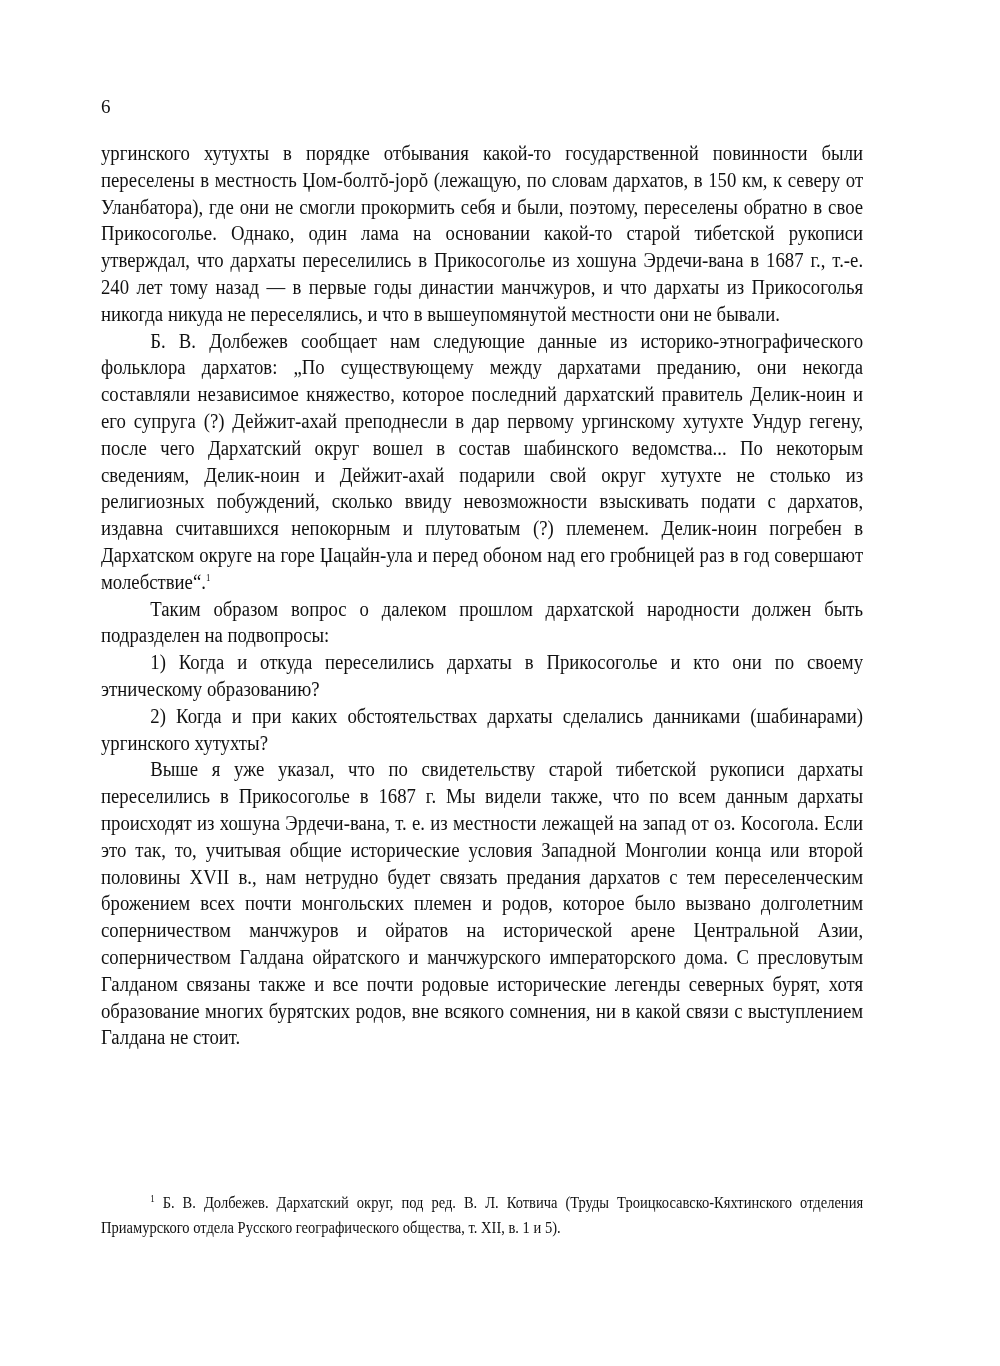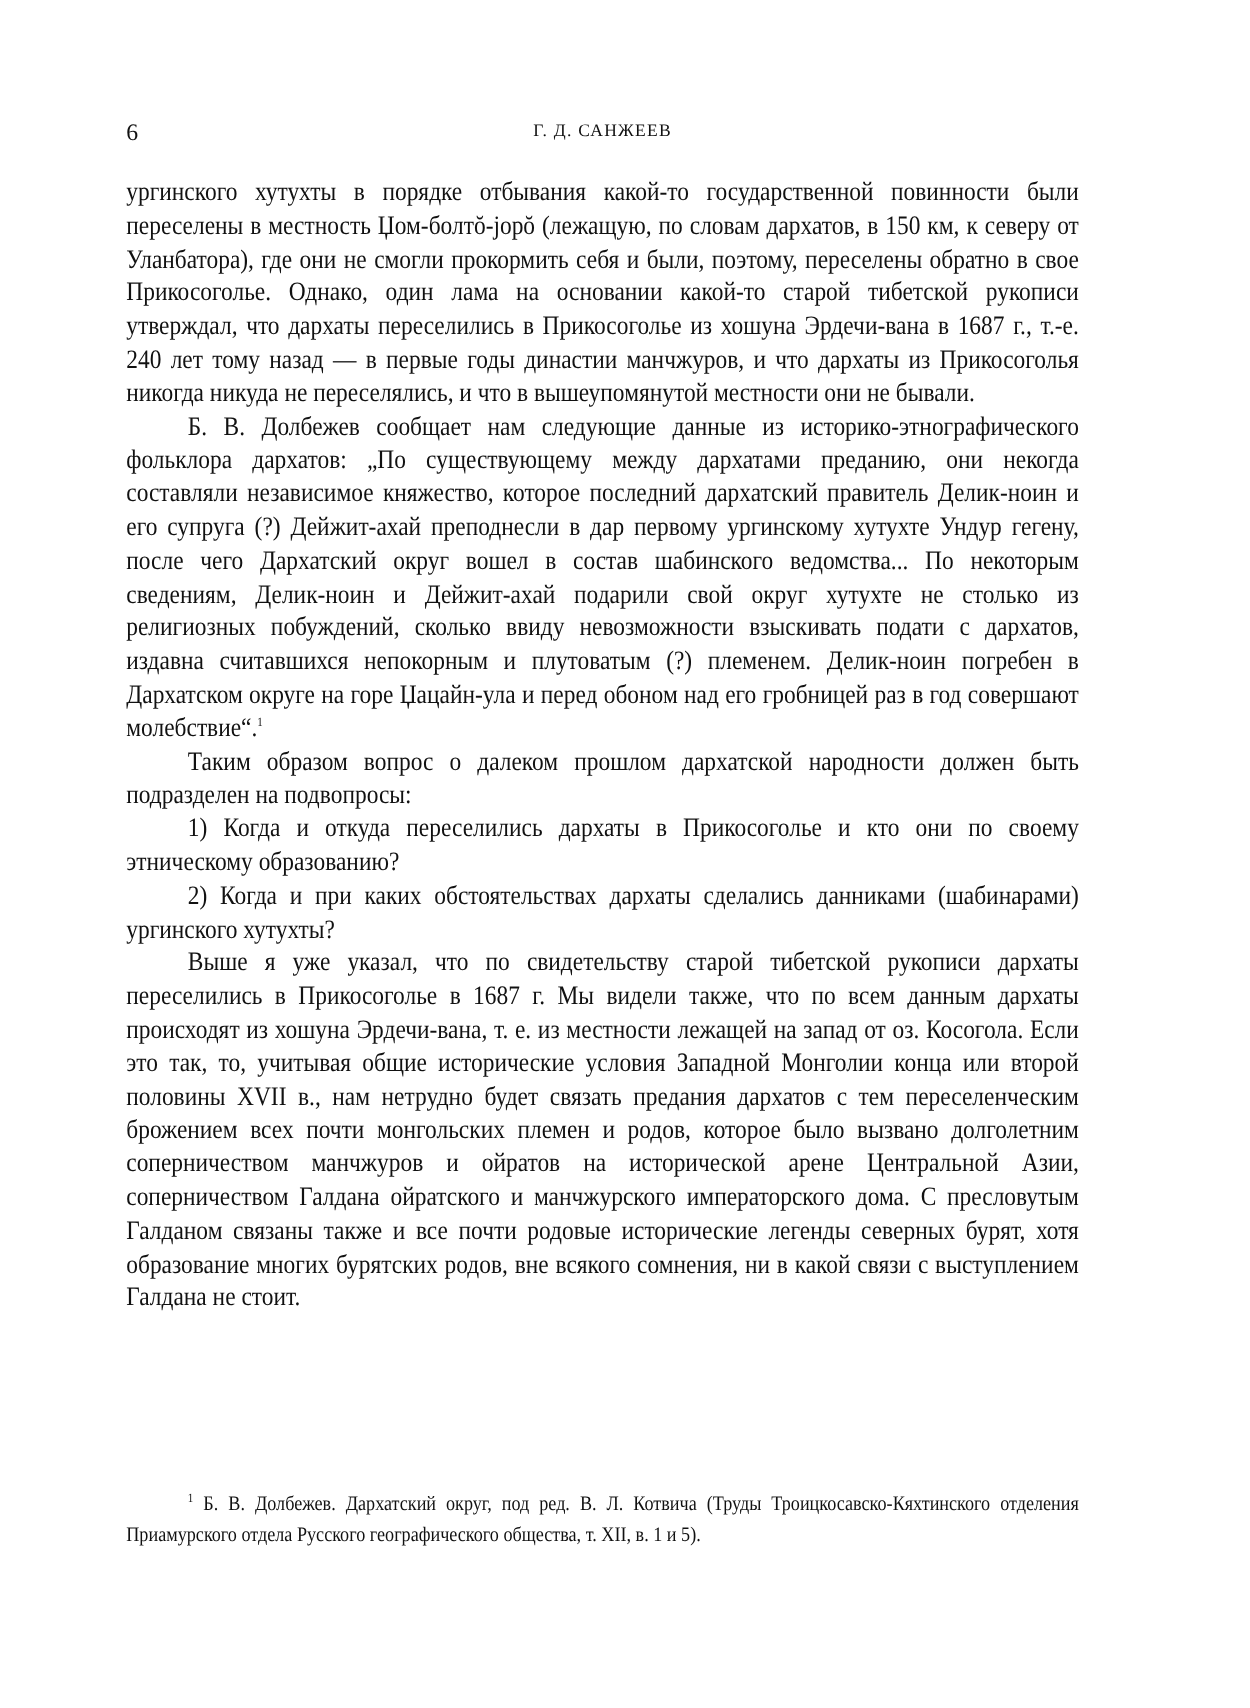--- a/index.html
+++ b/index.html
@@ -76,21 +76,20 @@
       vertical-align: super;
       line-height: 0;
     }
   </style>
 </head>
 <body>
 
 <div class="page">
   <div class="running-head">
     <span class="page-number">6</span>
-    <span class="running-title">Г. Д. САНЖЕЕВ</span>
   </div>
 
   <div class="body-text">
     <p>ургинского хутухты в порядке отбывания какой-то государственной повинности были переселены в местность Џом-болтŏ-јорŏ (лежащую, по словам дархатов, в 150 км, к северу от Уланбатора), где они не смогли прокормить себя и были, поэтому, переселены обратно в свое Прикосоголье. Однако, один лама на основании какой-то старой тибетской рукописи утверждал, что дархаты переселились в Прикосоголье из хошуна Эрдечи-вана в 1687 г., т.-е. 240 лет тому назад — в первые годы династии манчжуров, и что дархаты из Прикосоголья никогда никуда не переселялись, и что в вышеупомянутой местности они не бывали.</p>
     <p class="indent"><span>Б. В. Долбежев сообщает нам следующие данные из историко-этнографического фольклора дархатов: „По существующему между дархатами преданию, они некогда составляли независимое княжество, которое последний дархатский правитель Делик-ноин и его супруга (?) Дейжит-ахай преподнесли в дар первому ургинскому хутухте Ундур гегену, после чего Дархатский округ вошел в состав шабинского ведомства... По некоторым сведениям, Делик-ноин и Дейжит-ахай подарили свой округ хутухте не столько из религиозных побуждений, сколько ввиду невозможности взыскивать подати с дархатов, издавна считавшихся непокорным и плутоватым (?) племенем. Делик-ноин погребен в Дархатском округе на горе Џацайн-ула и перед обоном над его гробницей раз в год совершают молебствие“.</span><sup>1</sup></p>
     <p class="indent">Таким образом вопрос о далеком прошлом дархатской народности должен быть подразделен на подвопросы:</p>
     <p class="indent">1) Когда и откуда переселились дархаты в Прикосоголье и кто они по своему этническому образованию?</p>
     <p class="indent">2) Когда и при каких обстоятельствах дархаты сделались данниками (шабинарами) ургинского хутухты?</p>
     <p class="indent">Выше я уже указал, что по свидетельству старой тибетской рукописи дархаты переселились в Прикосоголье в 1687 г. Мы видели также, что по всем данным дархаты происходят из хошуна Эрдечи-вана, т. е. из местности лежащей на запад от оз. Косогола. Если это так, то, учитывая общие исторические условия Западной Монголии конца или второй половины XVII в., нам нетрудно будет связать предания дархатов с тем переселенческим брожением всех почти монгольских племен и родов, которое было вызвано долголетним соперничеством манчжуров и ойратов на исторической арене Центральной Азии, соперничеством Галдана ойратского и манчжурского императорского дома. С пресловутым Галданом связаны также и все почти родовые исторические легенды северных бурят, хотя образование многих бурятских родов, вне всякого сомнения, ни в какой связи с выступлением Галдана не стоит.</p>
   </div>

